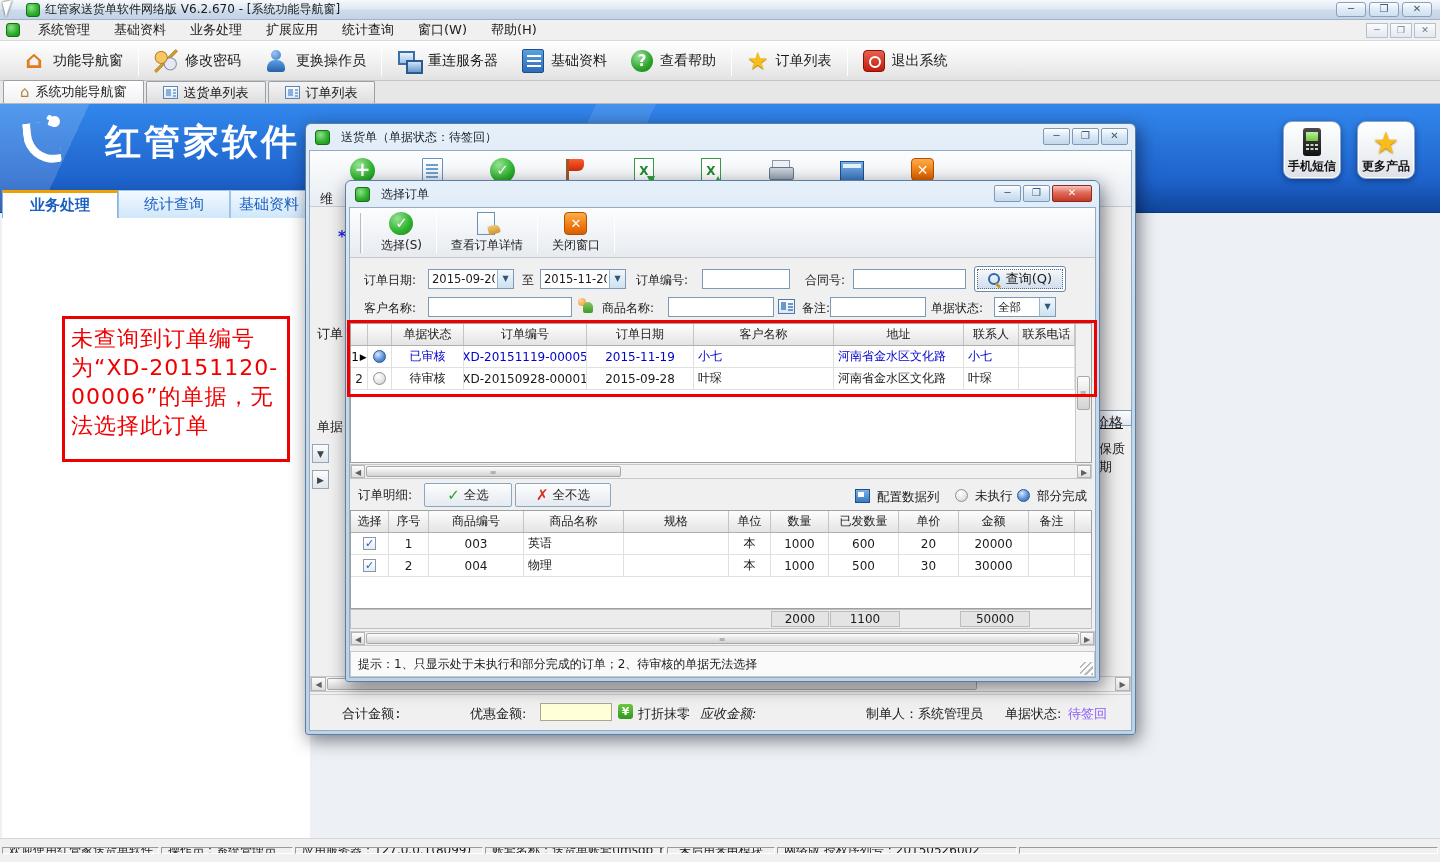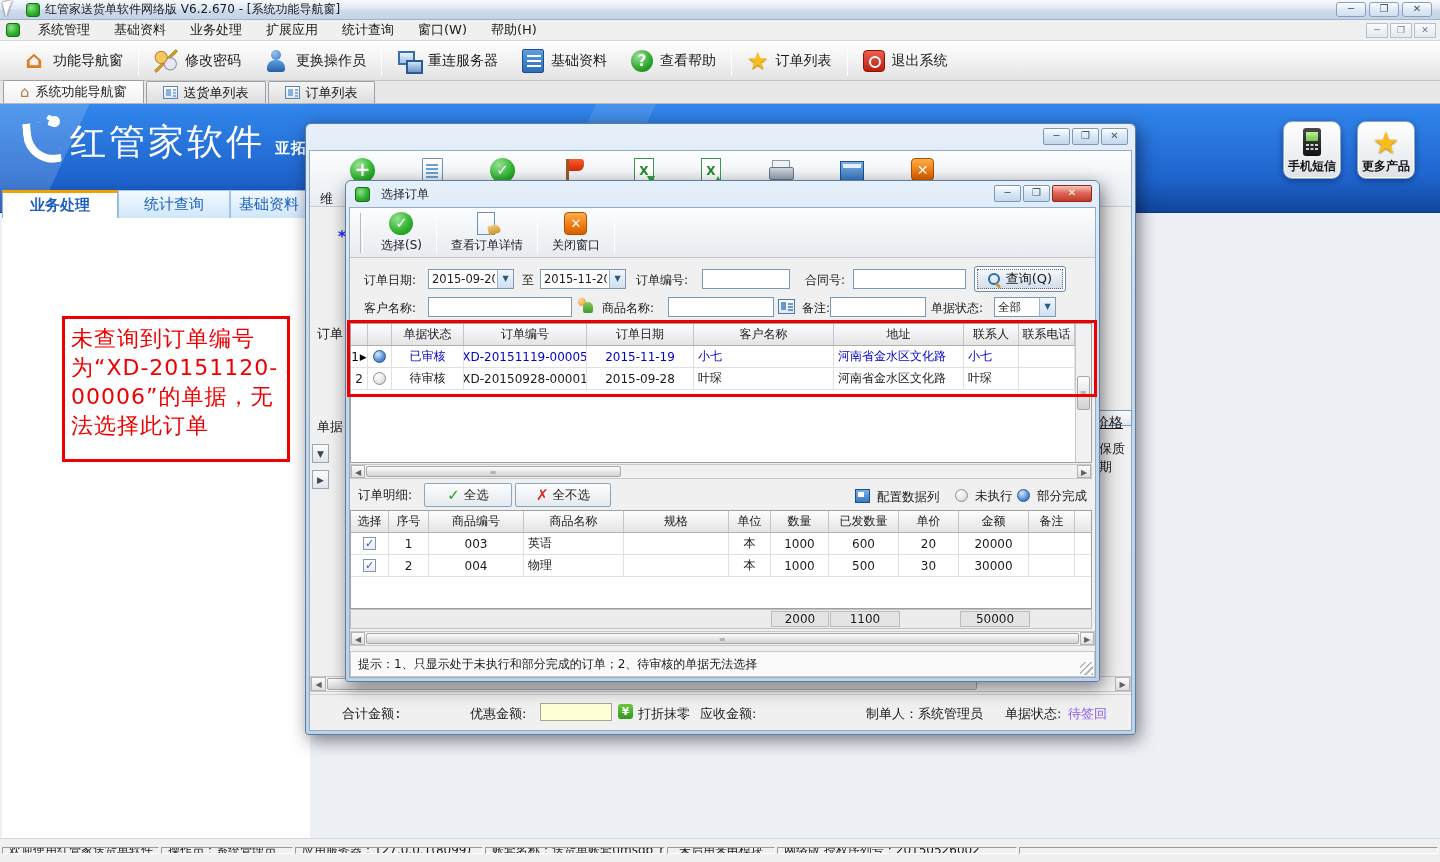--- a/index.html
+++ b/index.html
@@ -74,21 +74,21 @@
 .bluepanel { position:absolute; left:0; top:104px; width:1440px; height:109px;
   background:linear-gradient(115deg, rgba(255,255,255,.16) 0 6%, rgba(255,255,255,0) 6% 40%, rgba(255,255,255,.10) 40% 44%, rgba(255,255,255,0) 44%),
   linear-gradient(#3287ec 0%, #1e63cc 70%, #10459a 100%);
   border-bottom:1px solid #0c3a78; }
 .logo-wrap { position:absolute; left:16px; top:12px; display:flex; align-items:flex-end; color:#fff; }
 .lmark { width:46px; height:48px; position:relative; margin-right:8px; }
 .lmark::before { content:""; position:absolute; left:8px; top:6px; width:28px; height:34px;
   border-left:8px solid #fff; border-bottom:8px solid #fff; border-radius:2px 0 4px 30px; transform:rotate(-6deg); }
 .lmark::after { content:""; position:absolute; right:2px; top:0px; width:11px; height:11px; background:#fff;
   border-radius:50% 50% 50% 10%; transform:rotate(20deg); box-shadow:-6px -2px 0 -3px #fff; }
-.logo-main { font-size:36px; font-weight:normal; letter-spacing:3px; line-height:44px; }
+.logo-main { font-size:36px; font-weight:bold; letter-spacing:3px; line-height:44px;margin-left:35px; }
 .logo-sub { font-size:15px; font-weight:bold; margin:0 0 6px 10px; letter-spacing:1px; }
 .bluebtn { position:absolute; width:58px; height:58px; border-radius:9px; top:17px;
   background:linear-gradient(#ffffff,#eceff2 62%,#dde1e6); border:1px solid #8aa6c8;
   box-shadow:0 2px 6px rgba(0,0,40,.4), inset 0 0 0 1px #fff;
   display:flex; flex-direction:column; align-items:center; justify-content:flex-end; padding-bottom:3px;
   font-size:12px; font-weight:bold; color:#111; }
 .i-phone { width:18px; height:28px; background:linear-gradient(#4a4a4a,#111); border-radius:3px; position:relative; margin-bottom:2px; }
 .i-phone::before { content:""; position:absolute; left:3px; top:4px; width:12px; height:9px; background:linear-gradient(#bfeea0,#6ec83e); }
 .i-phone::after { content:""; position:absolute; left:3px; top:16px; width:3px; height:2px; background:#cfcfcf;
   box-shadow:4.5px 0 0 #cfcfcf, 9px 0 0 #cfcfcf, 0 4px 0 #cfcfcf, 4.5px 4px 0 #cfcfcf, 9px 4px 0 #cfcfcf; }
@@ -343,20 +343,24 @@
 <div class="sidetabs">
   <span class="stab active" style="width:116px;">业务处理</span>
   <span class="stab" style="width:112px;">统计查询</span>
   <span class="stab" style="width:78px;">基础资料</span>
 </div>
 <div class="leftpanel">
   <div class="annotation">未查询到订单编号为“XD-20151120-00006”的单据，无法选择此订单</div>
 </div>
 
 <div class="dialog" style="left:305px; top:123px; width:831px; height:612px; z-index:10;">
+  <div class="d-title">
+    <span class="appicon"></span>
+    <span style="margin-left:6px;">送货单（单据状态：待签回）</span>
+  </div>
   <div class="d-controls">
     <span class="dbtn">─</span>
     <span class="dbtn">❐</span>
     <span class="dbtn">✕</span>
   </div>
   <div class="d-client"></div>
 
   <div class="dv-toolbar">
     <span class="dico dico-add">+</span>
     <span class="dico dico-doc"></span>
@@ -382,21 +386,21 @@
     <span class="sb-btn" style="right:0;">▶</span>
     <span class="sb-thumb" style="left:16px; width:650px;"></span>
   </div>
 
   <div class="dv-footer">
     <span style="left:32px;font-family:Liberation Mono, monospace;">合计金额:</span>
     <span style="left:160px;">优惠金额:</span>
     <input class="yellow-input" style="left: 230px; top: 8px;" value="">
     <span style="left:308px; top:9px;" class="i-yen">¥</span>
     <span style="left:328px;">打折抹零</span>
-    <span style="left:390px;">应收金额:</span>
+    <span style="left:390px;font-style:italic;">应收金额:</span>
     <span style="left:556px;">制单人：系统管理员</span>
     <span style="left:695px;">单据状态:</span>
     <span style="left:758px;" class="teal">待签回</span>
   </div>
 </div>
 
 <div class="dialog" style="left:345px; top:180px; width:755px; height:502px; z-index:20;">
   <div class="d-title">
     <span class="appicon"></span>
     <span style="margin-left:6px;">选择订单</span>

